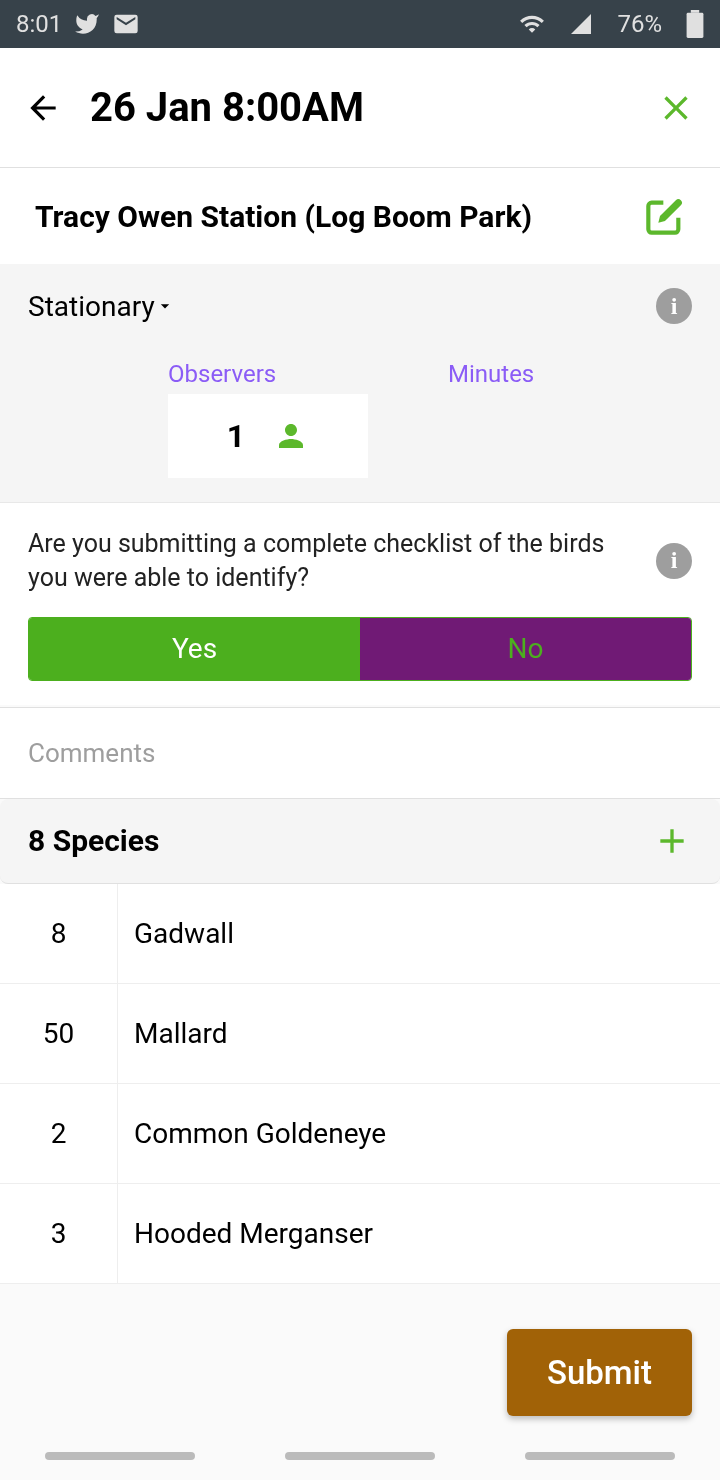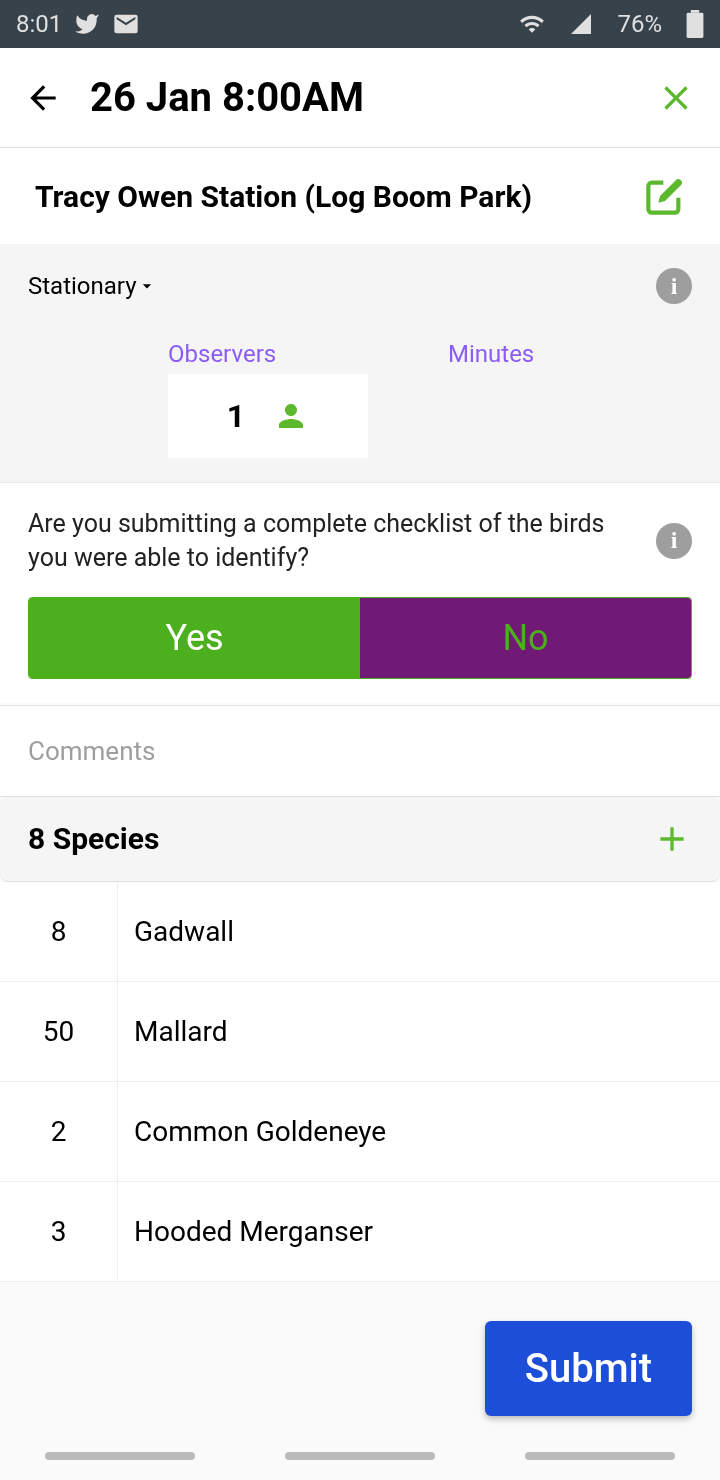--- a/index.html
+++ b/index.html
@@ -1,47 +1,47 @@
 <!DOCTYPE html>
 <html><head>
 <meta charset="utf-8">
 <style>
   * { box-sizing: border-box; margin: 0; padding: 0; }
   html, body { width: 720px; height: 1480px; font-family: -apple-system, Roboto, Arial, sans-serif; background: #fafafa; overflow: hidden; }
   .status-bar { height: 48px; background: #37424a; color: #e0e0e0; display: flex; align-items: center; padding: 0 16px; font-size: 24px; }
   .status-left { display: flex; align-items: center; gap: 12px; }
   .status-right { margin-left: auto; display: flex; align-items: center; gap: 24px; }
   .status-right svg { fill: #e0e0e0; }
-  .app-header { height: 100px; background: #fff; display: flex; align-items: center; padding: 0 24px; border-bottom: 1px solid #e0e0e0; }
+  .app-header { height: 120px; background: #fff; display: flex; align-items: center; padding: 0 24px; border-bottom: 1px solid #e0e0e0; }
   .app-title { font-size: 40px; font-weight: 700; margin-left: 28px; }
   .location-row { background: #fff; padding: 28px 35px; display: flex; align-items: center; }
   .location-name { font-size: 30px; font-weight: 700; flex: 1; }
   .type-section { background: #f5f5f5; padding: 24px 28px 0 28px; }
   .type-row { display: flex; align-items: center; }
-  .type-dropdown { display: flex; align-items: center; font-size: 24px; }
+  .type-dropdown { display: flex; align-items: center; font-size: 28px; }
   .stats-row { display: flex; gap: 80px; margin-top: 36px; padding-bottom: 24px; padding-left: 140px; }
   .stat-block { }
   .stat-label { font-size: 24px; color: #8b5cf6; margin-bottom: 6px; }
   .stat-box { background: #fff; width: 200px; height: 84px; display: flex; align-items: center; justify-content: center; gap: 28px; }
   .stat-value { font-size: 32px; font-weight: 700; }
   .question-section { background: #fff; padding: 24px 28px; border-top: 1px solid #e8e8e8; }
   .question-row { display: flex; align-items: center; gap: 20px; }
   .question-text { font-size: 25px; line-height: 1.35; flex: 1; color: #222; }
   .yesno-row { display: flex; margin-top: 22px; border: 1px solid #4caf1e; border-radius: 4px; overflow: hidden; }
-  .yesno-btn { flex: 1; height: 80px; display: flex; align-items: center; justify-content: center; font-size: 36px; cursor: pointer; }
+  .yesno-btn { flex: 1; height: 62px; display: flex; align-items: center; justify-content: center; font-size: 28px; cursor: pointer; }
   .yesno-yes { background: #4caf1e; color: #fff; }
   .yesno-no { background: #701a75; color: #4caf1e; }
   .comments-row { padding: 30px 28px; font-size: 26px; color: #9e9e9e; border-bottom: 1px solid #e0e0e0; background:#fff; border-top:1px solid #e0e0e0; margin-top:2px;}
   .species-header { background: #f5f5f5; padding: 22px 28px; display: flex; align-items: center; border-bottom: 1px solid #e0e0e0; border-radius: 8px; }
   .species-title { font-size: 30px; font-weight: 700; flex: 1; }
   .species-list { background: #fff; }
   .species-row { display: flex; align-items: center; height: 100px; border-bottom: 1px solid #eee; }
   .species-count { width: 118px; text-align: center; font-size: 28px; border-right: 1px solid #eee; height:100%; display:flex; align-items:center; justify-content:center;}
   .species-name { font-size: 28px; padding-left: 16px; }
-  .submit-btn { position: fixed; right: 28px; bottom: 64px; background: #1d4ed8; color: #fff; font-size: 40px; font-weight: 500; padding: 24px 40px; border-radius: 6px; box-shadow: 0 3px 6px rgba(0,0,0,0.25); cursor: pointer; }
+  .submit-btn { position: fixed; right: 28px; bottom: 64px; background: #a16207; color: #fff; font-size: 33px; font-weight: 500; padding: 24px 40px; border-radius: 6px; box-shadow: 0 3px 6px rgba(0,0,0,0.25); cursor: pointer; }
   .nav-bar { position: fixed; bottom: 0; left: 0; right: 0; height: 48px; background: #fafafa; display: flex; justify-content: space-around; align-items: center; }
   .nav-pill { width: 150px; height: 8px; background: #bbb; border-radius: 4px; }
   .spacer { flex: 1; }
   .info-circle { width:36px; height:36px; border-radius:50%; background:#9e9e9e; color:#fff; display:flex; align-items:center; justify-content:center; font-weight:700; font-family:serif; font-size:24px; flex-shrink:0;}
 </style>
 </head>
 <body>
 
 <div class="status-bar">
   <div class="status-left">

